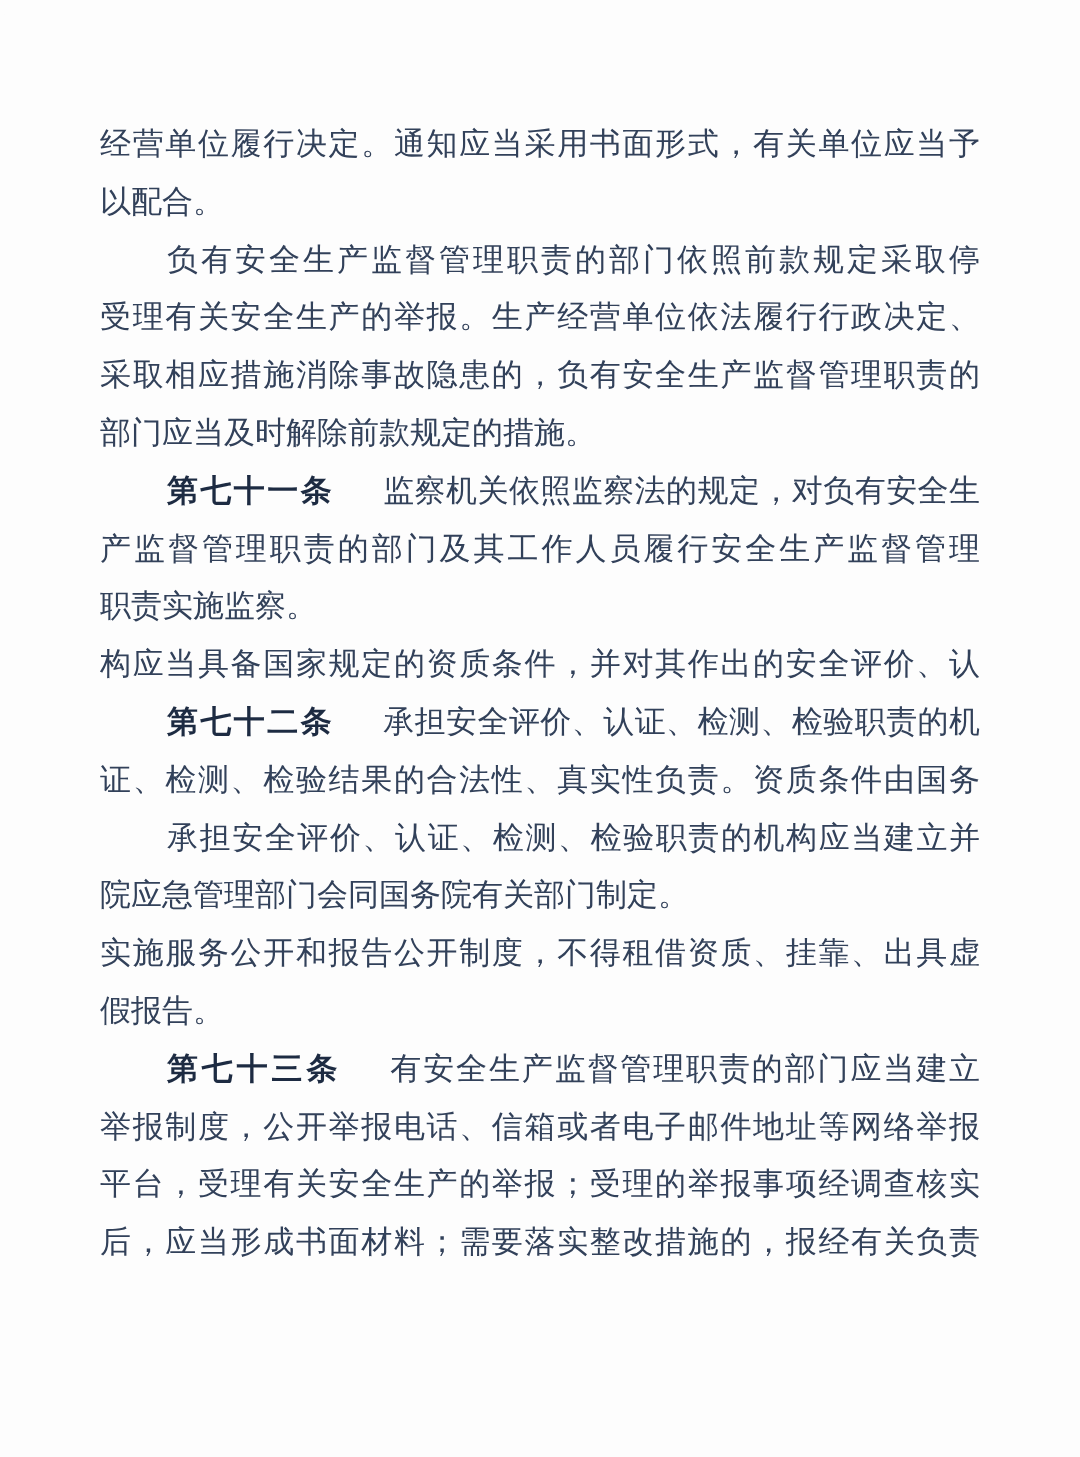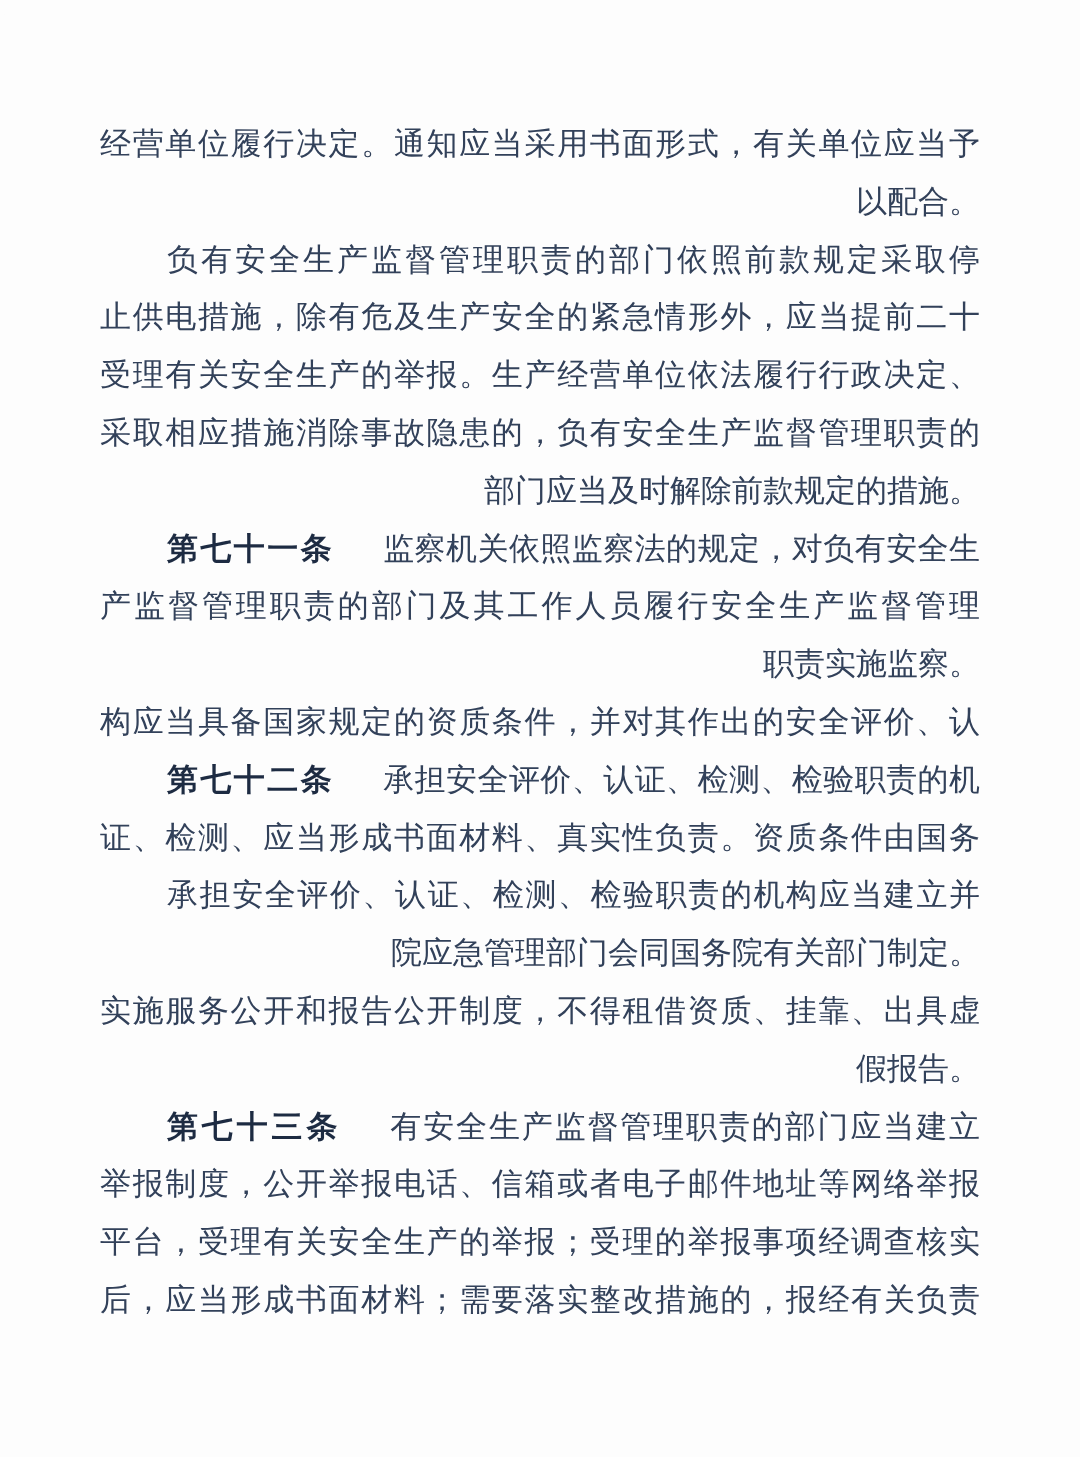--- a/index.html
+++ b/index.html
@@ -30,21 +30,21 @@
     height: 57.8px;
     line-height: 57.8px;
     overflow: hidden;
   }
   
   .fill {
     text-align: justify;
     text-align-last: justify;
   }
   .short {
-    text-align: right;
+    text-align: left;
   }
   .ind {
     padding-left: 67px; 
   }
   .art {
     font-weight: bold;
     color: var(--heading-text, #1d2b42);
     margin-right: 49px; 
     letter-spacing: 2px;
   }
@@ -52,36 +52,35 @@
 </head>
 <body>
 
 <div class="page">
   <div class="textblock">
 
     <div class="ln fill">经营单位履行决定。通知应当采用书面形式，有关单位应当予</div>
     <div class="ln short">以配合。</div>
 
     <div class="ln fill ind">负有安全生产监督管理职责的部门依照前款规定采取停</div>
-    <div class="ln fill">止供电措施，除有危及生产安全的紧急情形外，应当提前二十</div>
     <div class="ln fill">受理有关安全生产的举报。生产经营单位依法履行行政决定、</div>
     <div class="ln fill">采取相应措施消除事故隐患的，负有安全生产监督管理职责的</div>
     <div class="ln short">部门应当及时解除前款规定的措施。</div>
 
     <div class="ln fill ind">
       <span class="art">第七十一条</span><span>监察机关依照监察法的规定，对负有安全生</span>
     </div>
     <div class="ln fill">产监督管理职责的部门及其工作人员履行安全生产监督管理</div>
     <div class="ln short">职责实施监察。</div>
 
     <div class="ln fill">构应当具备国家规定的资质条件，并对其作出的安全评价、认</div>
     <div class="ln fill ind">
       <span class="art">第七十二条</span><span>承担安全评价、认证、检测、检验职责的机</span>
     </div>
-    <div class="ln fill">证、检测、应当形成书面材料、真实性负责。资质条件由国务</div>
+    <div class="ln fill">证、检测、检验结果的合法性、真实性负责。资质条件由国务</div>
     <div class="ln fill ind">承担安全评价、认证、检测、检验职责的机构应当建立并</div>
 
     <div class="ln short">院应急管理部门会同国务院有关部门制定。</div>
     <div class="ln fill">实施服务公开和报告公开制度，不得租借资质、挂靠、出具虚</div>
     <div class="ln short">假报告。</div>
 
     <div class="ln fill ind">
       <span class="art">第七十三条</span><span>有安全生产监督管理职责的部门应当建立</span>
     </div>
     <div class="ln fill">举报制度，公开举报电话、信箱或者电子邮件地址等网络举报</div>

